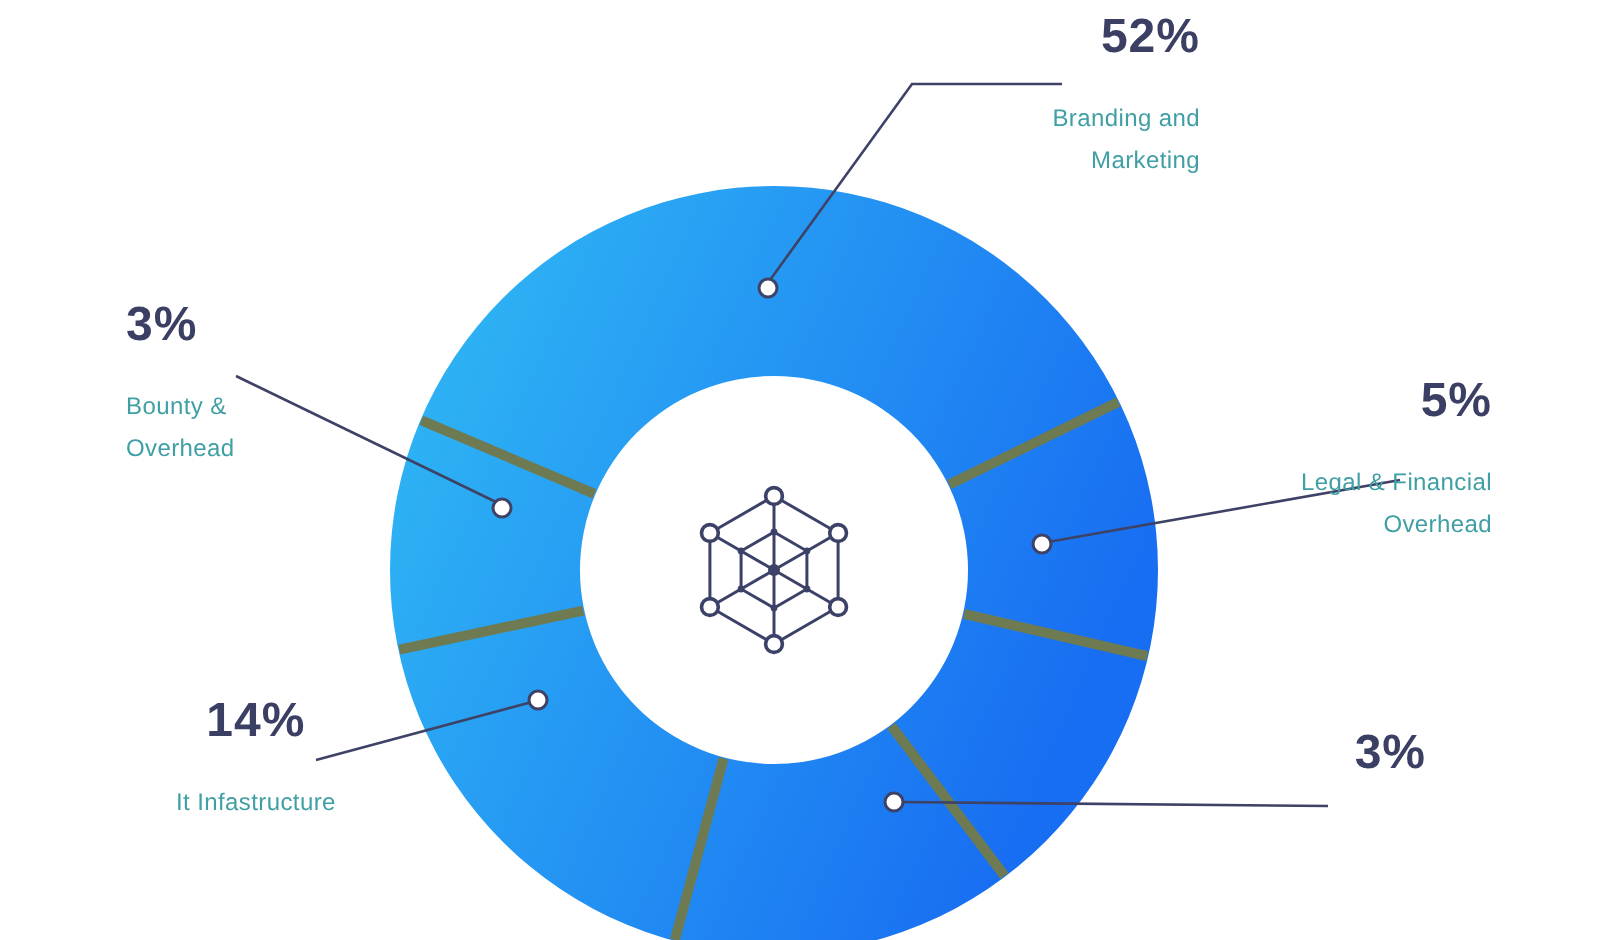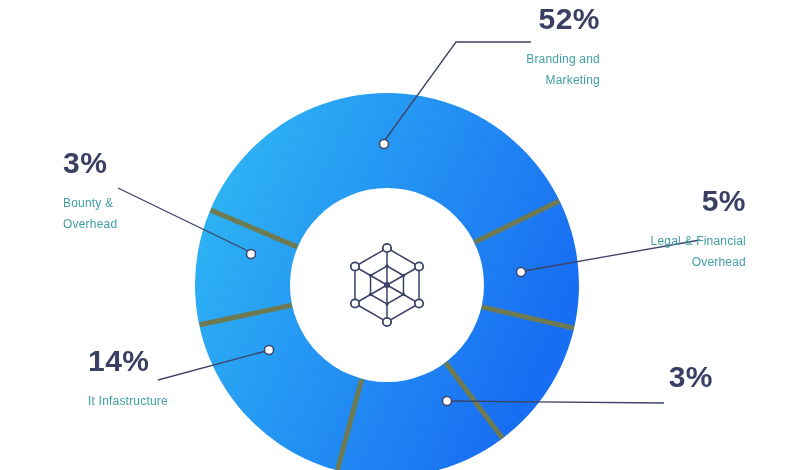--- a/index.html
+++ b/index.html
@@ -6,34 +6,34 @@
   body {
     width: 810px; height: 470px;
     position: relative; overflow: hidden;
     background: #ffffff;
     font-family: "Liberation Sans", sans-serif;
   }
   .stage { position: absolute; inset: 0; }
   svg.chart { position: absolute; left: 0; top: 0; }
   .callout { position: absolute; }
   .callout .pct {
-    font-size: 30px; font-weight: 700; line-height: 34px;
+    font-size: 24px; font-weight: 700; line-height: 34px;
     letter-spacing: 0.5px;
     color: var(--pct, #3a3f63);
   }
   .callout .lbl {
     margin-top: 13px;
     font-size: 12px; line-height: 21px; letter-spacing: 0.2px;
     color: var(--lbl, #3f9fa4);
     white-space: pre-line;
   }
   .co-branding { top: 2px;   right: 210px; text-align: right; }
   .co-bounty   { top: 146px; left: 63px;   text-align: left; }
   .co-legal    { top: 184px; right: 64px;  text-align: right; }
-  .co-it       { top: 344px; left: 88px;   text-align: left; }
+  .co-it       { top: 344px; left: 88px;   text-align: center; }
   .co-gift     { top: 360px; right: 97px;  text-align: right; }
 </style>
 </head>
 <body style="--pct: #3a3f63; --lbl: #3f9fa4; background: rgb(255, 255, 255);">
 
 <div class="stage">
 
   <svg class="chart" width="810" height="470" viewBox="0 0 810 470">
       <defs>
         <linearGradient id="gradBlue" x1="0%" y1="0%" x2="100%" y2="45%">

